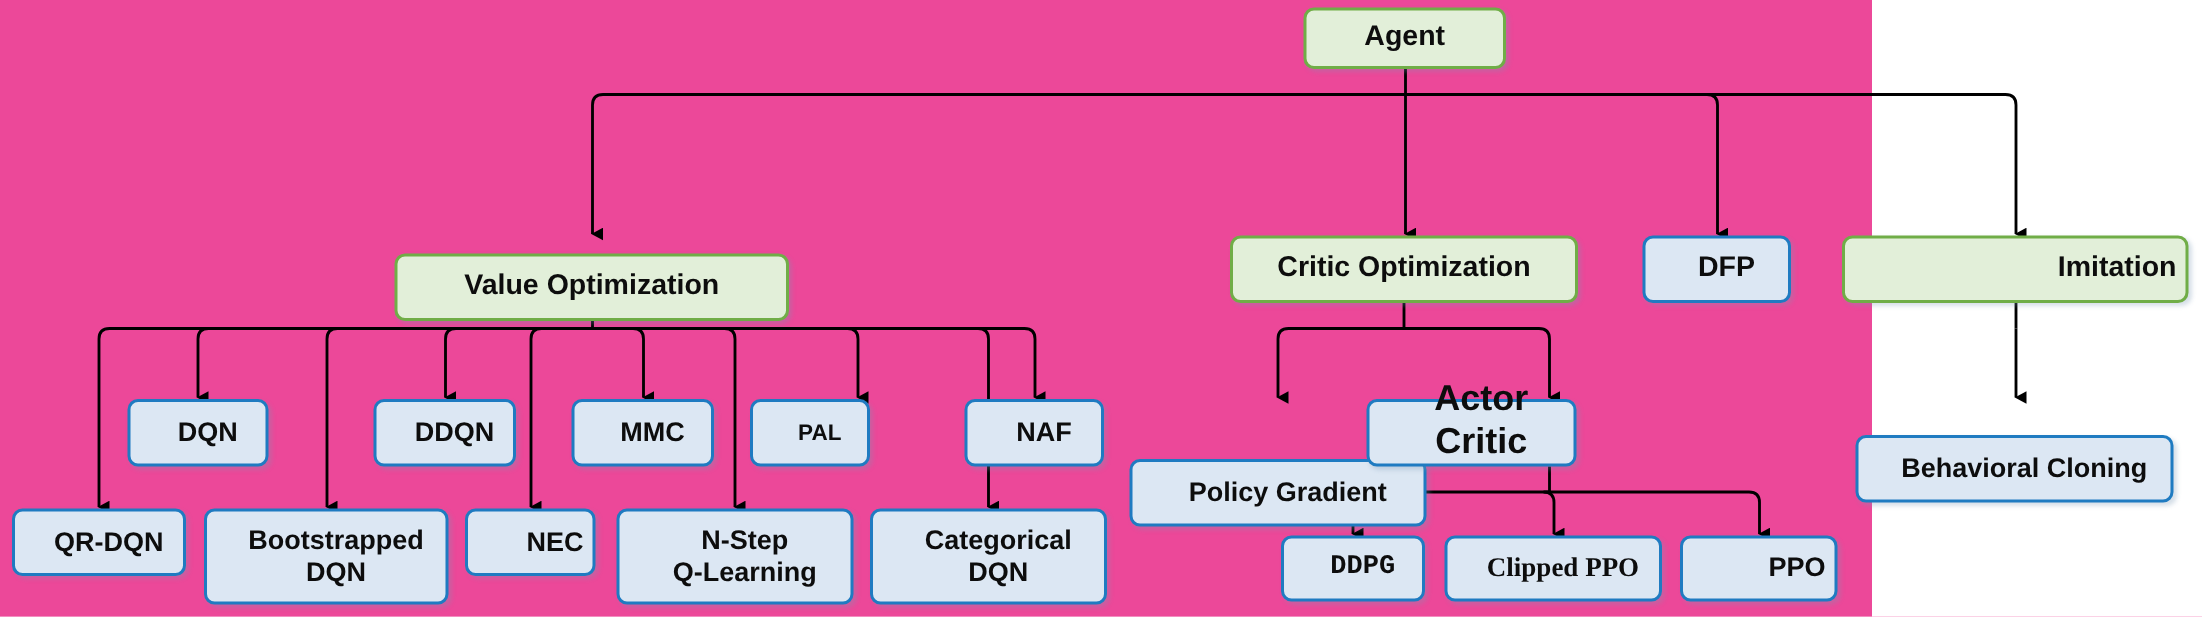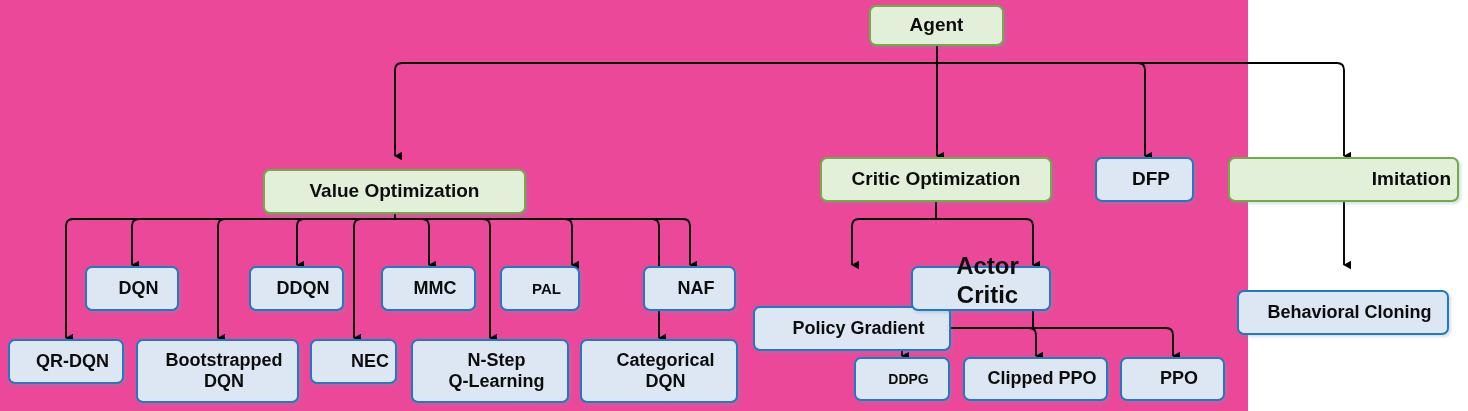--- a/index.html
+++ b/index.html
@@ -111,23 +111,23 @@
         <span class="lbl">NEC</span>
       </div>
       <div class="node blue" style="left: 411px; top: 339px; width: 158px; height: 64px; font-size: 18px;">
         <span class="lbl">N-Step
 Q-Learning</span>
       </div>
       <div class="node blue" style="left: 580px; top: 339px; width: 158px; height: 64px; font-size: 18px;">
         <span class="lbl">Categorical
 DQN</span>
       </div>
-      <div class="node blue" style="left: 854px; top: 357px; width: 96px; height: 44px; font-size: 14px;">
+      <div class="node blue" style="left: 854px; top: 357px; width: 96px; height: 44px; font-size: 18px; font-family: Liberation Mono, monospace;">
         <span class="lbl">DDPG</span>
       </div>
-      <div class="node blue" style="left: 963px; top: 357px; width: 145px; height: 44px; font-size: 18px;">
+      <div class="node blue" style="left: 963px; top: 357px; width: 145px; height: 44px; font-size: 18px; font-family: Liberation Serif, serif;">
         <span class="lbl">Clipped PPO</span>
       </div>
-      <div class="node blue" style="left: 1120px; top: 357px; width: 105px; height: 44px; font-size: 18px;">
+      <div class="node blue" style="left: 1120px; top: 357px; width: 105px; height: 44px; font-size: 18px; justify-content: flex-end;">
         <span class="lbl">PPO</span>
       </div>
     </div>
 </div>
 
 </body></html>

